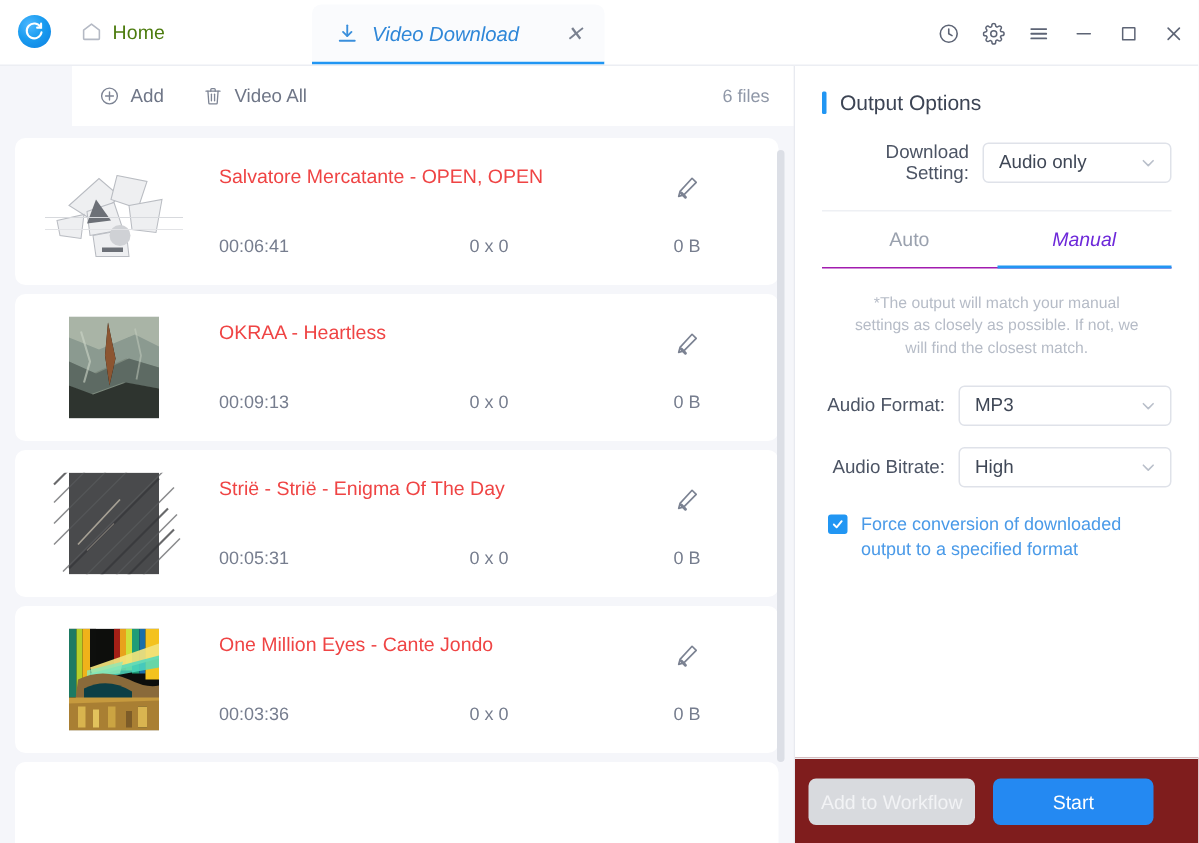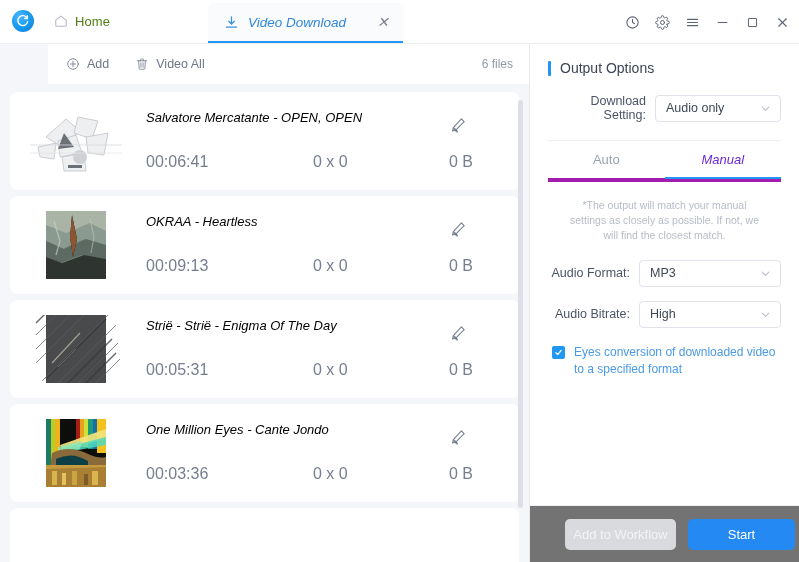--- a/index.html
+++ b/index.html
@@ -141,26 +141,26 @@
   .item-main {
     flex: 1 1 auto;
     height: 68px;
     margin-left: 22px;
     display: flex; flex-direction: column;
     justify-content: space-between;
     padding: 3px 0 4px 0;
     min-width: 0;
   }
   .item-title {
-    font-size: 13px; color: #000000;
-    white-space: nowrap; overflow: hidden; text-overflow: ellipsis; font-style: italic;
+    font-size: 13px; color: #ef4444;
+    white-space: nowrap; overflow: hidden; text-overflow: ellipsis;
   }
   .item-meta {
     display: flex; align-items: center;
-    font-size: 16px; color: #767d8e;
+    font-size: 12px; color: #767d8e;
   }
   .meta-duration { width: 167px; }
   .meta-res { width: 136px; }
   .meta-size { }
   .item-edit {
     position: absolute;
     right: 52px; top: 24px;
     width: 18px; height: 18px;
     color: #7b8292;
     cursor: pointer;
@@ -231,21 +231,21 @@
     display: flex; align-items: center;
   }
 
   .divider {
     height: 1px; background: #eef0f4;
     margin: 18px 0 0 0;
   }
 
   .seg-tabs {
     display: flex;
-    border-bottom: 4px solid #a21caf;
+    border-bottom: 1px solid #a21caf;
     margin-bottom: 16px;
   }
   .seg-tab {
     flex: 1 1 50%;
     text-align: center;
     padding: 11px 0 10px 0;
     font-size: 13px;
     color: #9aa1ae;
     cursor: pointer;
     border-bottom: 2px solid transparent;
@@ -288,23 +288,23 @@
   .cb svg { display:block; }
   .cb-label {
     font-size: 12px; line-height: 1.45;
     color: #4a9ae8;
     cursor: pointer;
   }
 
   
   .footer {
     height: 57px; flex: 0 0 57px;
-    background: #737373;
+    background: #7f1d1d;
     display: flex; align-items: center; justify-content: flex-end;
-    padding-right: 4px;
+    padding-right: 30px;
     gap: 12px;
     border-top: 1px solid #edeff3;
     text-align: right;
   }
   .btn {
     height: 31px;
     border-radius: 5px;
     display: flex; align-items: center; justify-content: center;
     font-size: 13px;
     cursor: pointer;
@@ -652,21 +652,21 @@
             </span>
           </div>
         </div>
 
         <div class="checkbox-row">
           <span class="cb">
             <svg width="9" height="9" viewBox="0 0 24 24" fill="none" stroke="#ffffff" stroke-width="3.4" stroke-linecap="round" stroke-linejoin="round">
               <path d="M5 12.5 L10 17.5 L19 6.5"></path>
             </svg>
           </span>
-          <span class="cb-label">Eyes conversion of downloaded video to a specified format</span>
+          <span class="cb-label">Force conversion of downloaded output to a specified format</span>
         </div>
 
       </div>
 
       <div class="footer">
         <div class="btn btn-secondary">Add to Workflow</div>
         <div class="btn btn-primary">Start</div>
       </div>
     </div>
 

